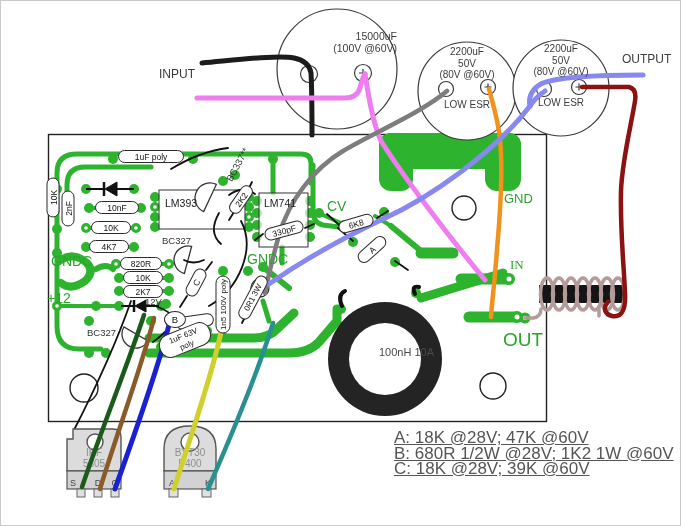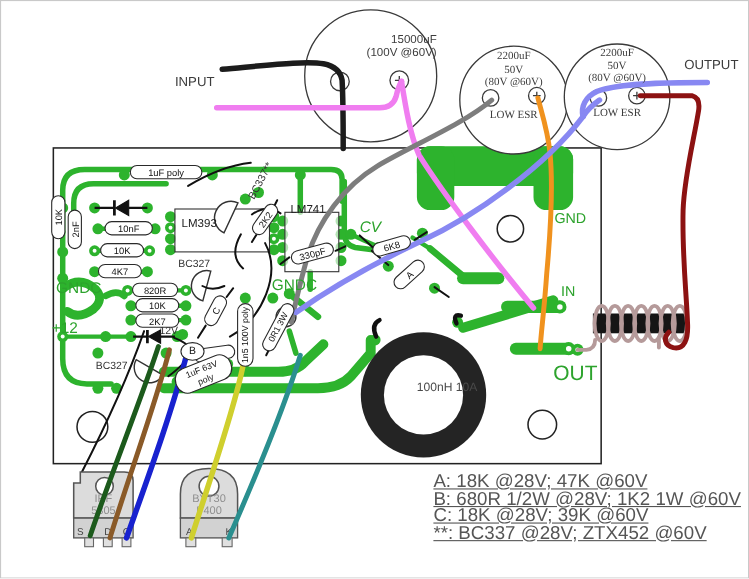--- a/index.html
+++ b/index.html
@@ -1,21 +1,21 @@
 <!DOCTYPE html>
 <html><head>
 <meta charset="utf-8">
 <style>
   html,body{margin:0;padding:0;background:#fff;}
   #stage{position:relative;width:681px;height:526px;background:#ffffff;border:1px solid #c9c9c9;box-sizing:border-box;overflow:hidden;font-family:"Liberation Sans",sans-serif;}
   #art{position:absolute;left:0;top:0;z-index:1;}
   .lbl{position:absolute;z-index:3;font-family:"Liberation Sans",sans-serif;color:#3c3c3c;white-space:nowrap;}
   .net{color:#2da32d;font-size:14px;}
   .cap{line-height:12px;font-size:10.5px;text-align:right;color:#3c3c3c;}
-  .cap2{line-height:11.5px;font-size:10px;text-align:center;color:#3c3c3c;font-family:Liberation Serif, serif;}
+  .cap2{line-height:11.5px;font-size:10px;text-align:center;color:#3c3c3c;}
   .pill{position:absolute;z-index:3;background:#fff;border:1px solid #2a2a2a;border-radius:8px;
         font:8.5px "Liberation Sans",sans-serif;color:#111;text-align:center;height:13px;line-height:12px;
         box-sizing:border-box;white-space:nowrap;}
   .icl{font-size:10.5px;color:#222;}
   .sm{font-size:9.5px;color:#333;}
   .notes div{font-size:17px;line-height:15.5px;color:#555;text-decoration:underline;}
   .rot{transform-origin:center center;}
 </style>
 </head>
 <body>
@@ -286,27 +286,27 @@
 <div class="lbl cap2" style="left:510px;top:42px;width:100px;">
   <div>2200uF</div>
   <div>50V</div>
   <div>(80V @60V)</div>
 </div>
 <div class="lbl cap2" style="left:510px;top:96px;width:100px;">LOW ESR</div>
 
 <div class="lbl net" style="left:50px;top:252px;">GNDC</div>
 <div class="lbl net" style="left:246px;top:250px;">GNDC</div>
 <div class="lbl net" style="left:46px;top:289px;">+12</div>
-<div class="lbl net" style="left:326px;top:197px;font-style:italic;">CV</div>
+<div class="lbl net" style="left:326px;top:197px;">CV</div>
 <div class="lbl net" style="left:503px;top:190px;font-size:13px;">GND</div>
-<div class="lbl net" style="left:509px;top:256px;font-size:13px;">IN</div>
+<div class="lbl net" style="left:509px;top:256px;font-size:13px;font-family:Liberation Serif, serif;">IN</div>
 <div class="lbl net" style="left:502px;top:328px;font-size:19px;">OUT</div>
 
 <div class="lbl icl" style="left:164px;top:196px;">LM393</div>
-<div class="lbl icl" style="left:263px;top:184px;">LM741</div>
+<div class="lbl icl" style="left:263px;top:196px;">LM741</div>
 <div class="lbl sm" style="left:161px;top:234px;">BC327</div>
 <div class="lbl sm" style="left:86px;top:326px;">BC327</div>
 <div class="lbl sm rot" style="left:218px;top:158px;transform:rotate(-62deg);">BC337**</div>
 <div class="lbl sm" style="left:144px;top:295px;">12V</div>
 <div class="lbl" style="left:345px;top:345px;width:88px;text-align:right;font-size:11px;color:#4a4a4a;">100nH 10A</div>
 
 <div class="pill" style="left:117px;top:149px;width:66px;">1uF poly</div>
 <div class="pill rot" style="left:32px;top:190px;width:40px;transform:rotate(-90deg);">10K</div>
 <div class="pill rot" style="left:49px;top:201px;width:36px;transform:rotate(-90deg);">2nF</div>
 <div class="pill" style="left:94px;top:200px;width:44px;">10nF</div>
@@ -326,16 +326,15 @@
 <div class="pill rot" style="left:157px;top:327px;width:54px;height:24px;border-radius:11px;font-size:8px;line-height:10px;padding-top:2px;transform:rotate(-22deg);">
   <div>1uF 63V</div>
   <div>poly</div>
 </div>
 <div class="pill rot" style="left:263px;top:223px;width:40px;transform:rotate(-15deg);">330pF</div>
 
 <div class="lbl notes" style="left:393px;top:429px;">
   <div>A: 18K @28V; 47K @60V</div>
   <div>B: 680R 1/2W @28V; 1K2 1W @60V</div>
   <div>C: 18K @28V; 39K @60V</div>
-  <div>**: BC337 @28V; ZTX452 @60V</div>
 </div>
 
 </div>
 
 </body></html>

